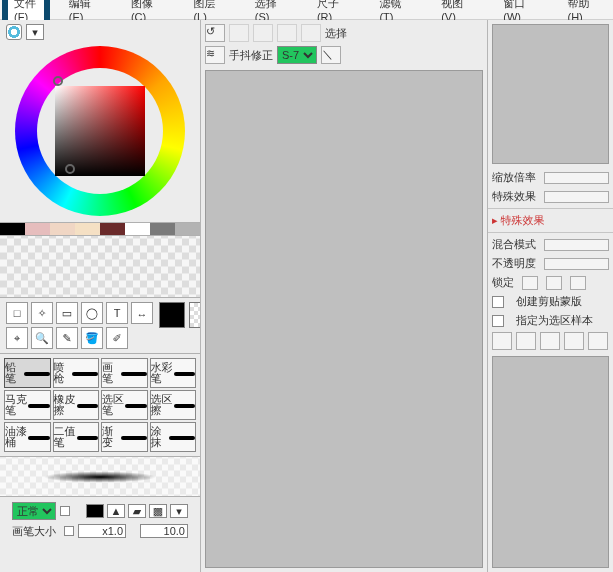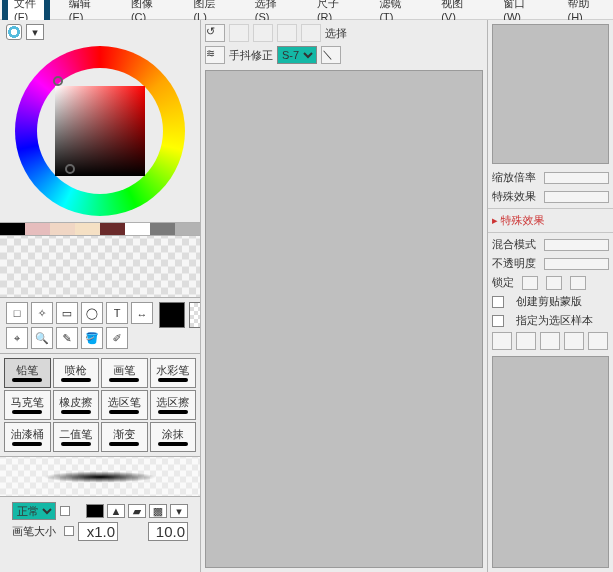--- a/index.html
+++ b/index.html
@@ -23,33 +23,33 @@
   .wheel .mark{position:absolute;width:10px;height:10px;border:2px solid #666;border-radius:50%;}
   .swatch-row{display:flex;height:14px;border-top:1px solid #b0b0b0;border-bottom:1px solid #b0b0b0;}
   .swatch-row div{flex:1;height:100%;}
   .checker{height:62px;border-bottom:1px solid #b0b0b0;background:repeating-conic-gradient(#ddd 0 25%,#f6f6f6 0 50%) 0/14px 14px;}
   .tool-area{padding:4px 6px;border-bottom:1px solid #b0b0b0;}
   .tool-grid{display:grid;grid-template-columns:repeat(6,22px);grid-auto-rows:22px;gap:3px;}
   .tool{border:1px solid #999;background:#fff;display:flex;align-items:center;justify-content:center;font-size:11px;}
   .big-swatches{display:flex;gap:4px;margin-left:auto;}
   .big-swatches div{width:26px;height:26px;border:1px solid #777;}
   .brush-grid{display:grid;grid-template-columns:repeat(4,1fr);grid-auto-rows:30px;gap:2px;padding:4px 4px;border-bottom:1px solid #b0b0b0;}
-  .brush{border:1px solid #888;background:#f7f7f7;display:flex;flex-direction:column;align-items:center;justify-content:center;font-size:9px;line-height:1;}
+  .brush{border:1px solid #888;background:#f7f7f7;display:flex;flex-direction:row;align-items:center;justify-content:center;font-size:9px;line-height:1;}
   .brush.active{background:#d8d8d8;border:1px solid #555;}
   .brush-stroke{height:4px;width:30px;background:#000;border-radius:2px;margin-top:2px;}
   .preview{height:40px;border-bottom:1px solid #b0b0b0;background:repeating-conic-gradient(#eaeaea 0 25%,#fafafa 0 50%) 0/12px 12px;display:flex;align-items:center;justify-content:center;}
   .preview .shape{width:160px;height:16px;background:radial-gradient(ellipse 80px 8px at center,#000,transparent 70%);}
   .params{padding:4px 12px;}
   .param-row{display:flex;align-items:center;gap:4px;height:20px;}
   .param-row label{width:48px;}
-  .param-row input[type=text]{width:40px;border:1px solid #888;background:#fff;font-size:15px;padding:0 2px;text-align:right;}
+  .param-row input[type=text]{width:48px;border:1px solid #888;background:#fff;font-size:11px;padding:0 2px;text-align:right;}
   .tri{width:10px;height:10px;border:1px solid #888;background:#fff;}
   .shape-sel{display:flex;gap:3px;margin-left:auto;}
   .shape-sel div{width:18px;height:14px;border:1px solid #888;background:#fff;display:flex;align-items:center;justify-content:center;}
-  select{border:1px solid #888;background:#14b8a6;font-size:11px;height:18px;}
+  select{border:1px solid #888;background:#22c55e;font-size:11px;height:18px;}
   
   .mid-tools{padding:4px;display:flex;flex-direction:column;gap:4px;}
   .mid-row{display:flex;align-items:center;gap:4px;}
   .sq-btn{width:20px;height:18px;border:1px solid #aaa;background:#f4f4f4;}
   .sq-btn.disabled{opacity:.4;}
   .canvas{flex:1;margin:2px 4px 4px;background:#bfbfbf;border:1px solid #9a9a9a;}
   
   .nav-box{height:140px;margin:4px;border:1px solid #9a9a9a;background:#bfbfbf;}
   .r-row{display:flex;align-items:center;gap:8px;padding:2px 4px;font-size:11px;}
   .r-row .bar{flex:1;height:12px;border:1px solid #aaa;background:#f4f4f4;}

